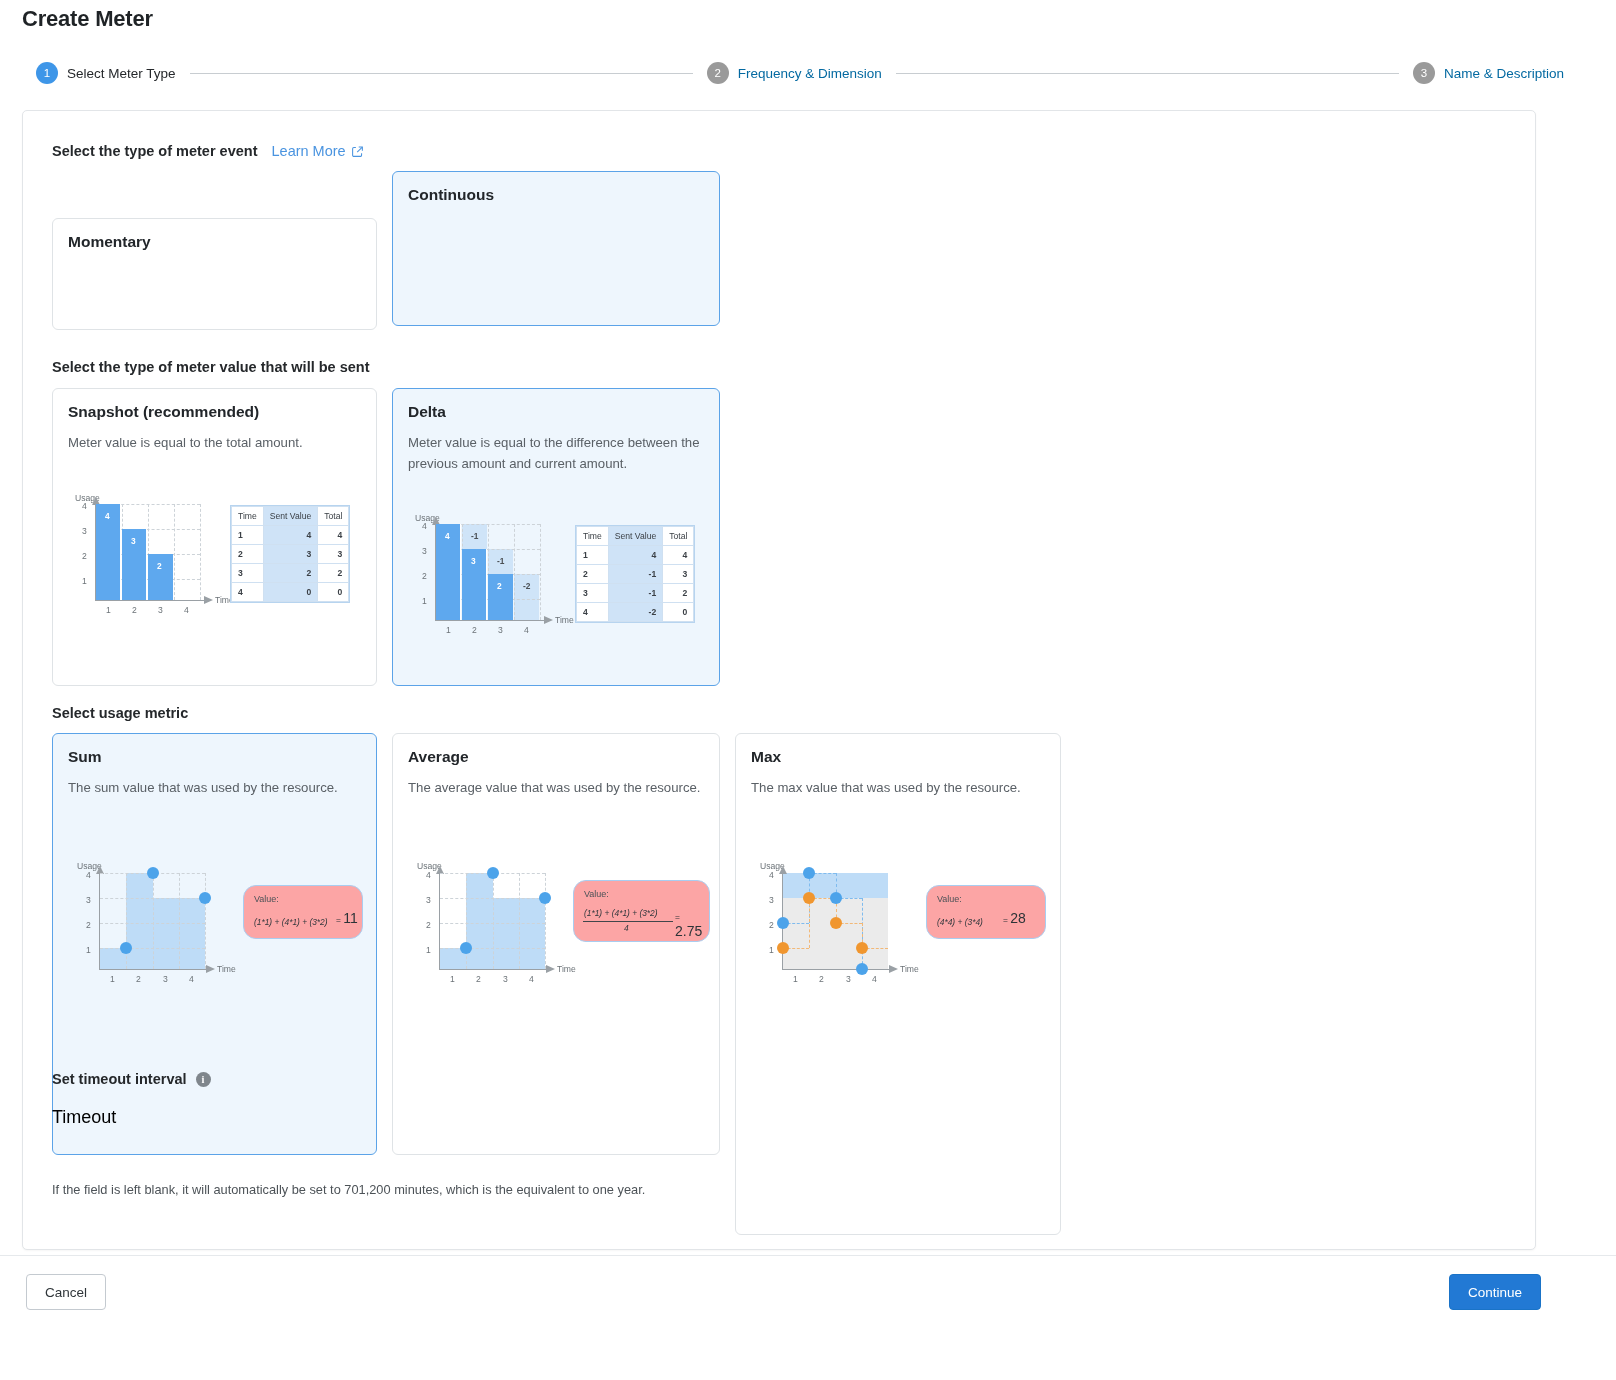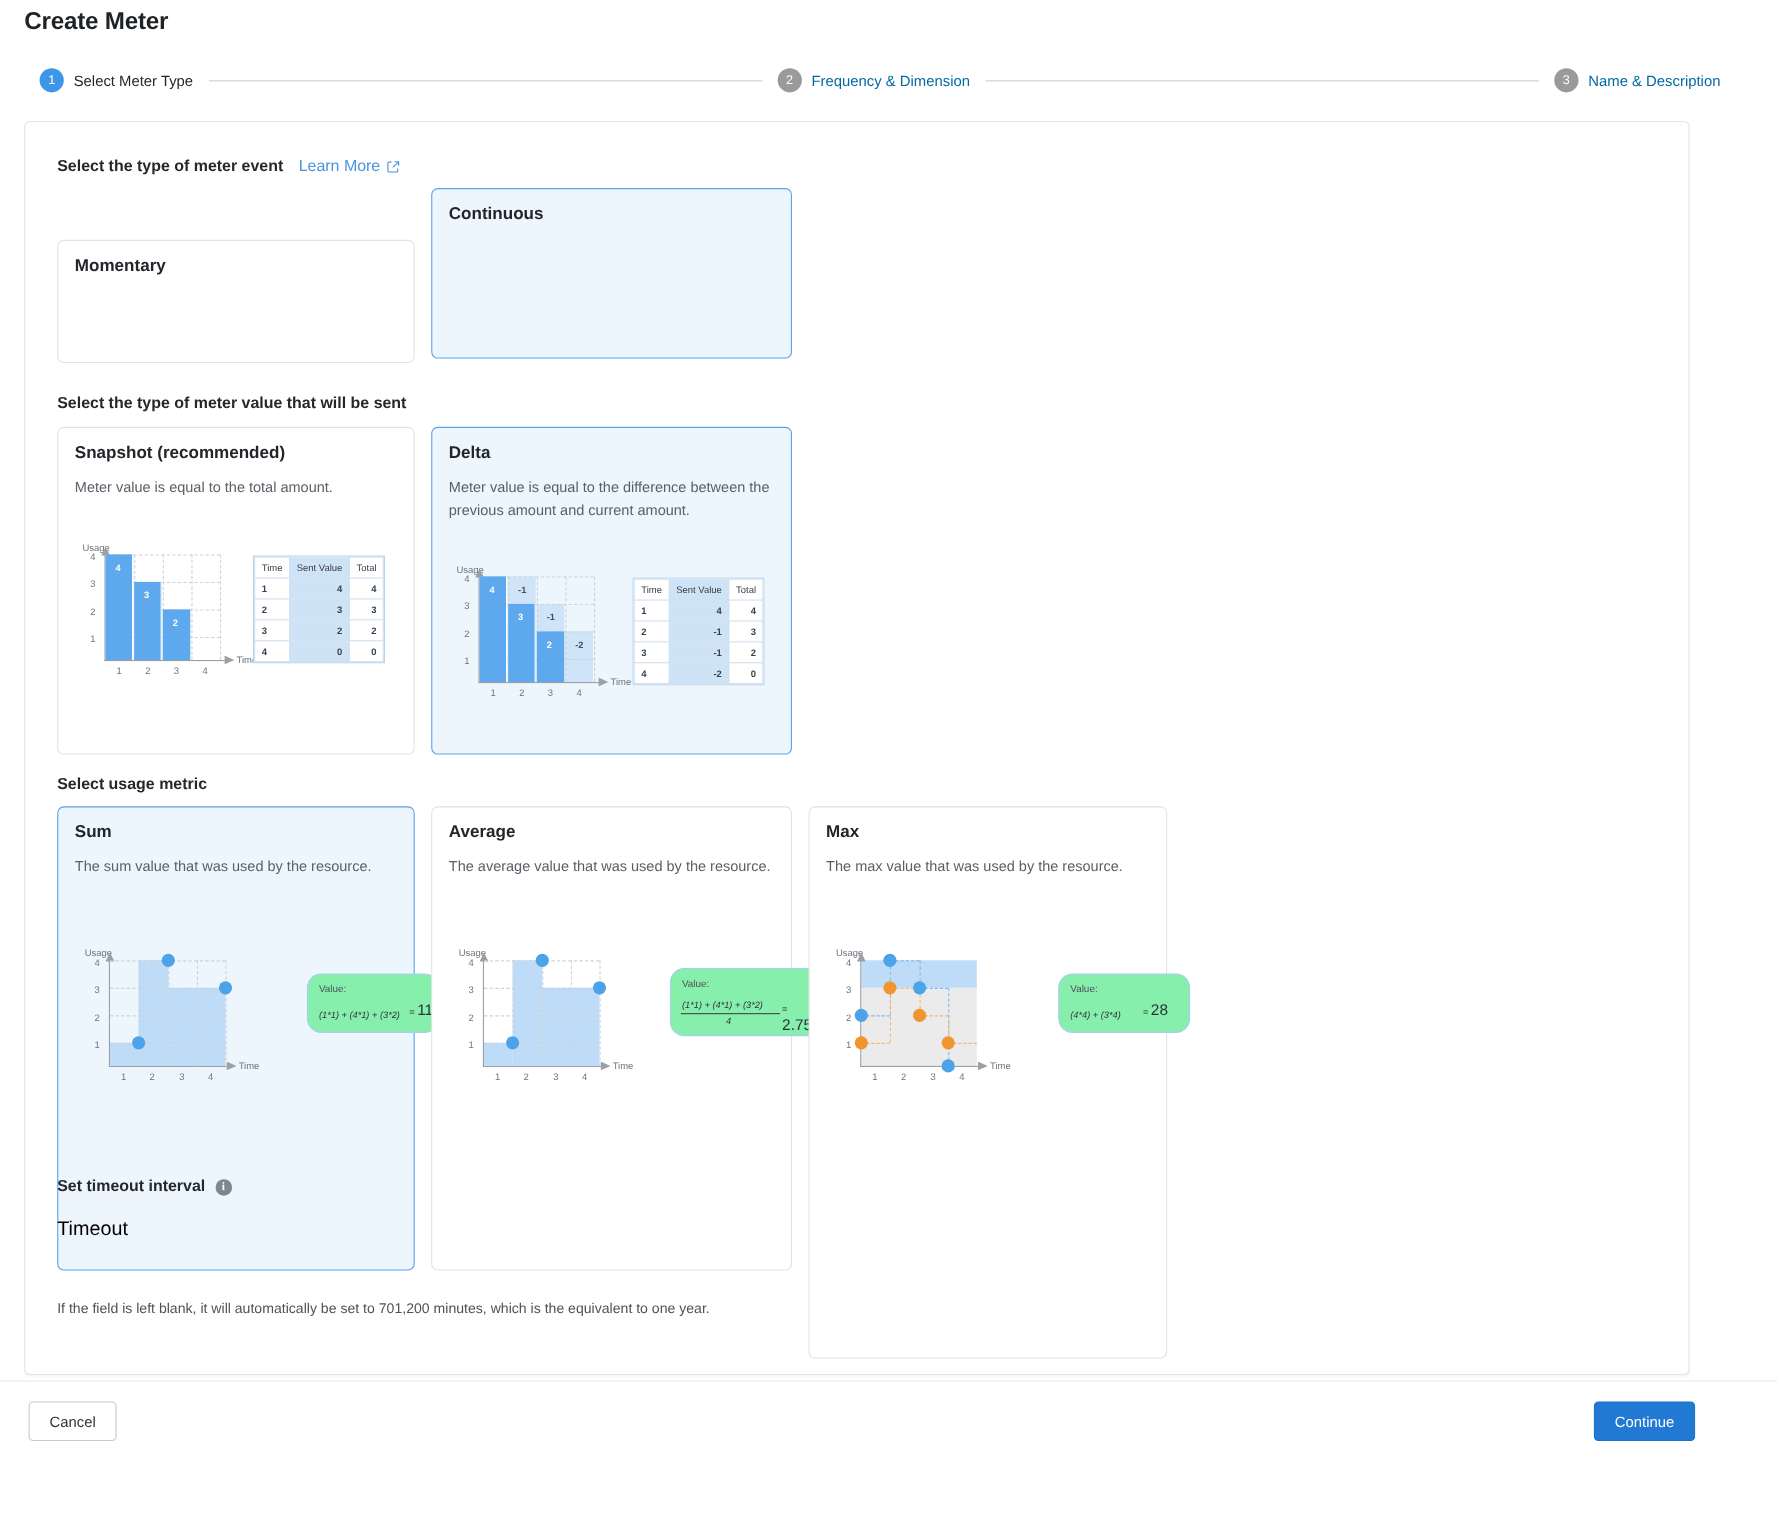--- a/index.html
+++ b/index.html
@@ -172,22 +172,21 @@
   }
   .mini-table th { font-weight: normal; color: #3b4046; background: #fff; }
   .mini-table th.hl, .mini-table td.hl { background: #cfe3f7; }
   .mini-table td.num { text-align: right; font-weight: bold; }
   .mini-table th.c { text-align: center; }
   .mini-table td.t { text-align: left; font-weight: bold; }
 
   
   .value-box {
     position: absolute; border: 1px solid #a9cdf0; border-radius: 13px;
-    background: #86efac;
-    margin-left: 36px;
+    background: #fca5a5;
   }
   .value-box .vtitle { position: absolute; left: 10px; top: 8px; font-size: 9px; color: #4c5257; }
   .value-expr { position: absolute; left: 10px; font-size: 8.4px; color: #31373c; font-style: italic; }
   .value-res { position: absolute; font-size: 14px; color: #2c3337; }
   .frac-bar { position: absolute; border-top: 1px solid #41464b; }
 
   .dot { position: absolute; border-radius: 50%; }
   .dot.blue { background: #4ca3ea; }
   .dot.orange { background: #f0962f; }
   .dashv { position: absolute; }

